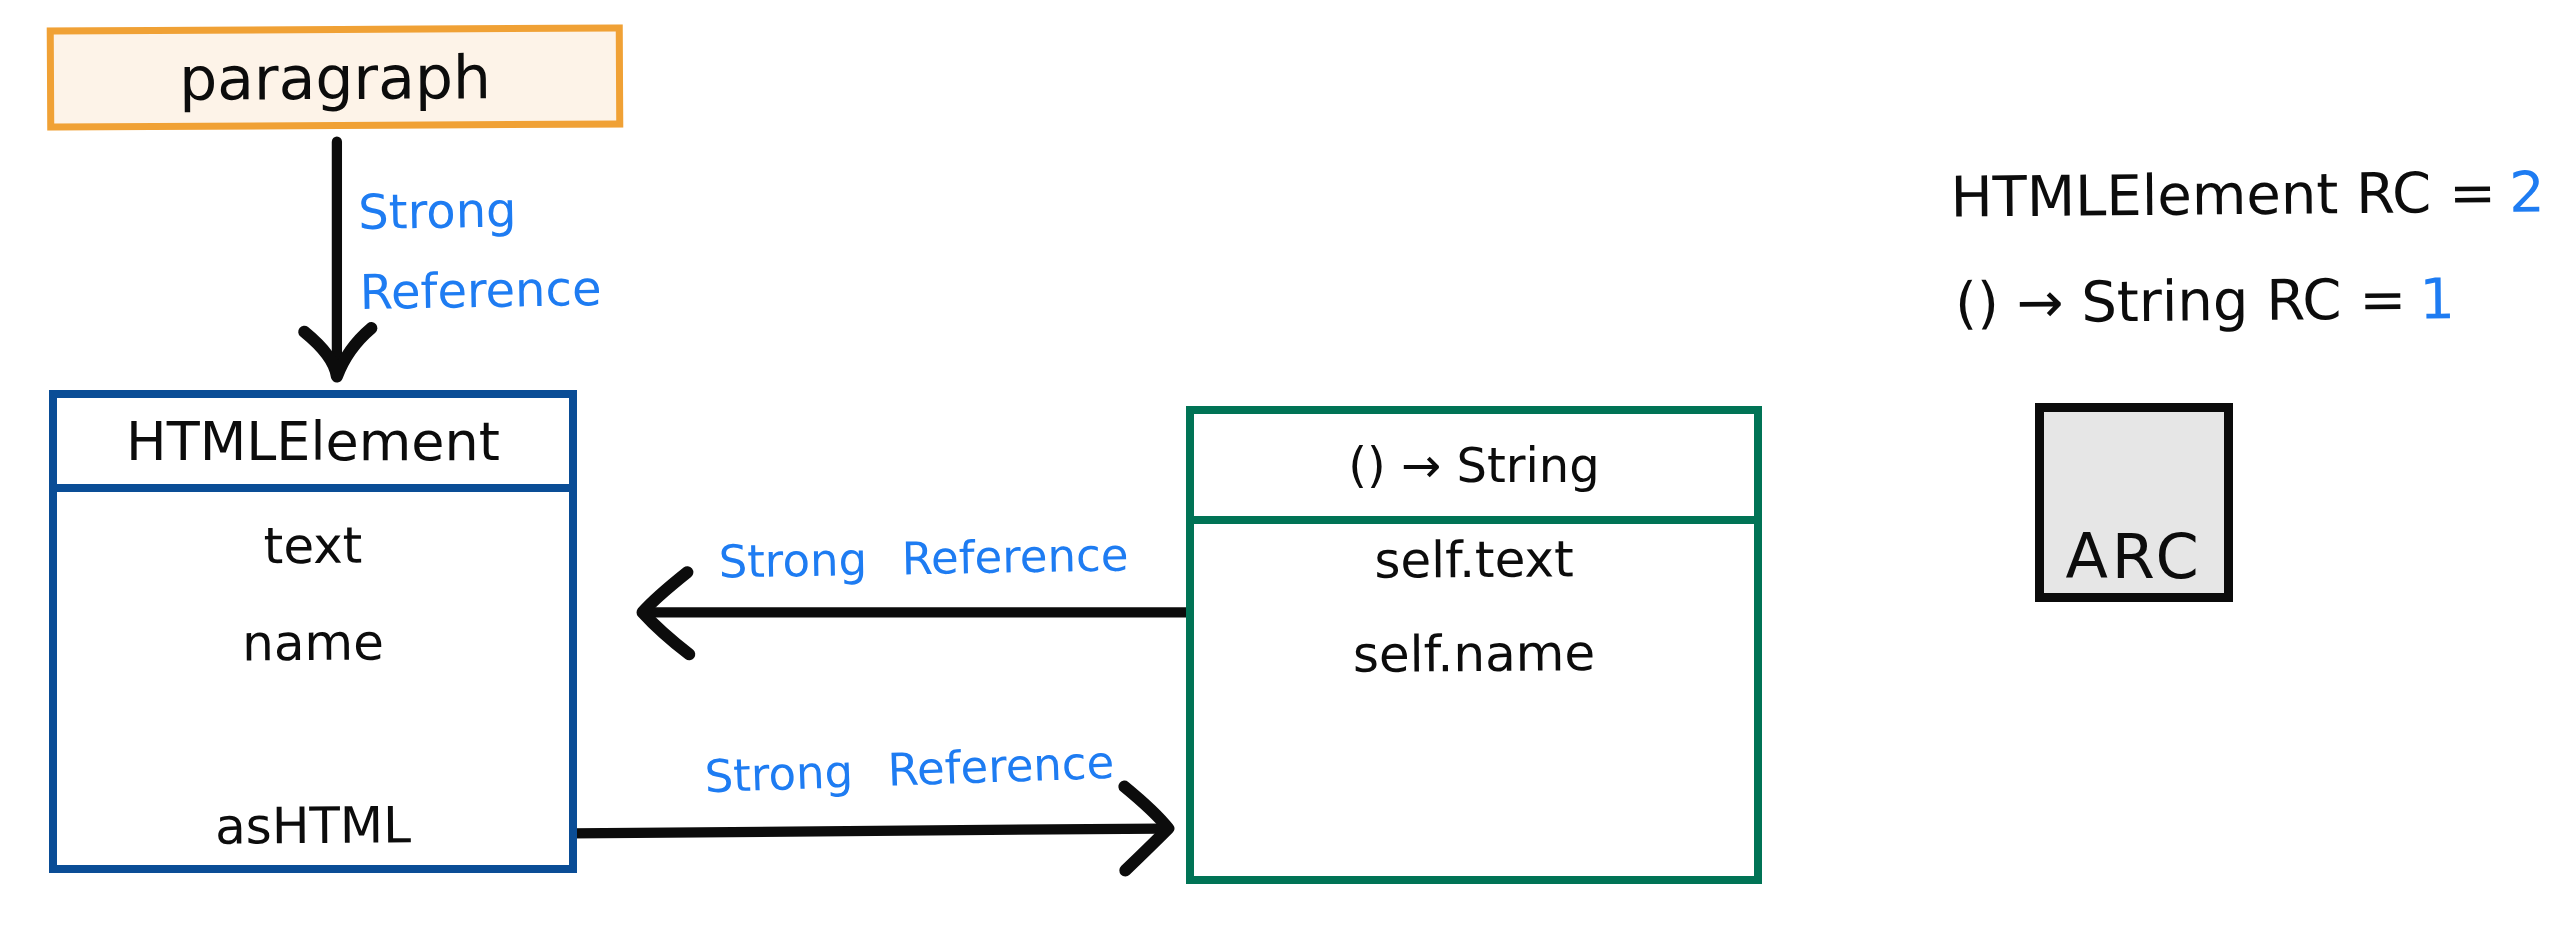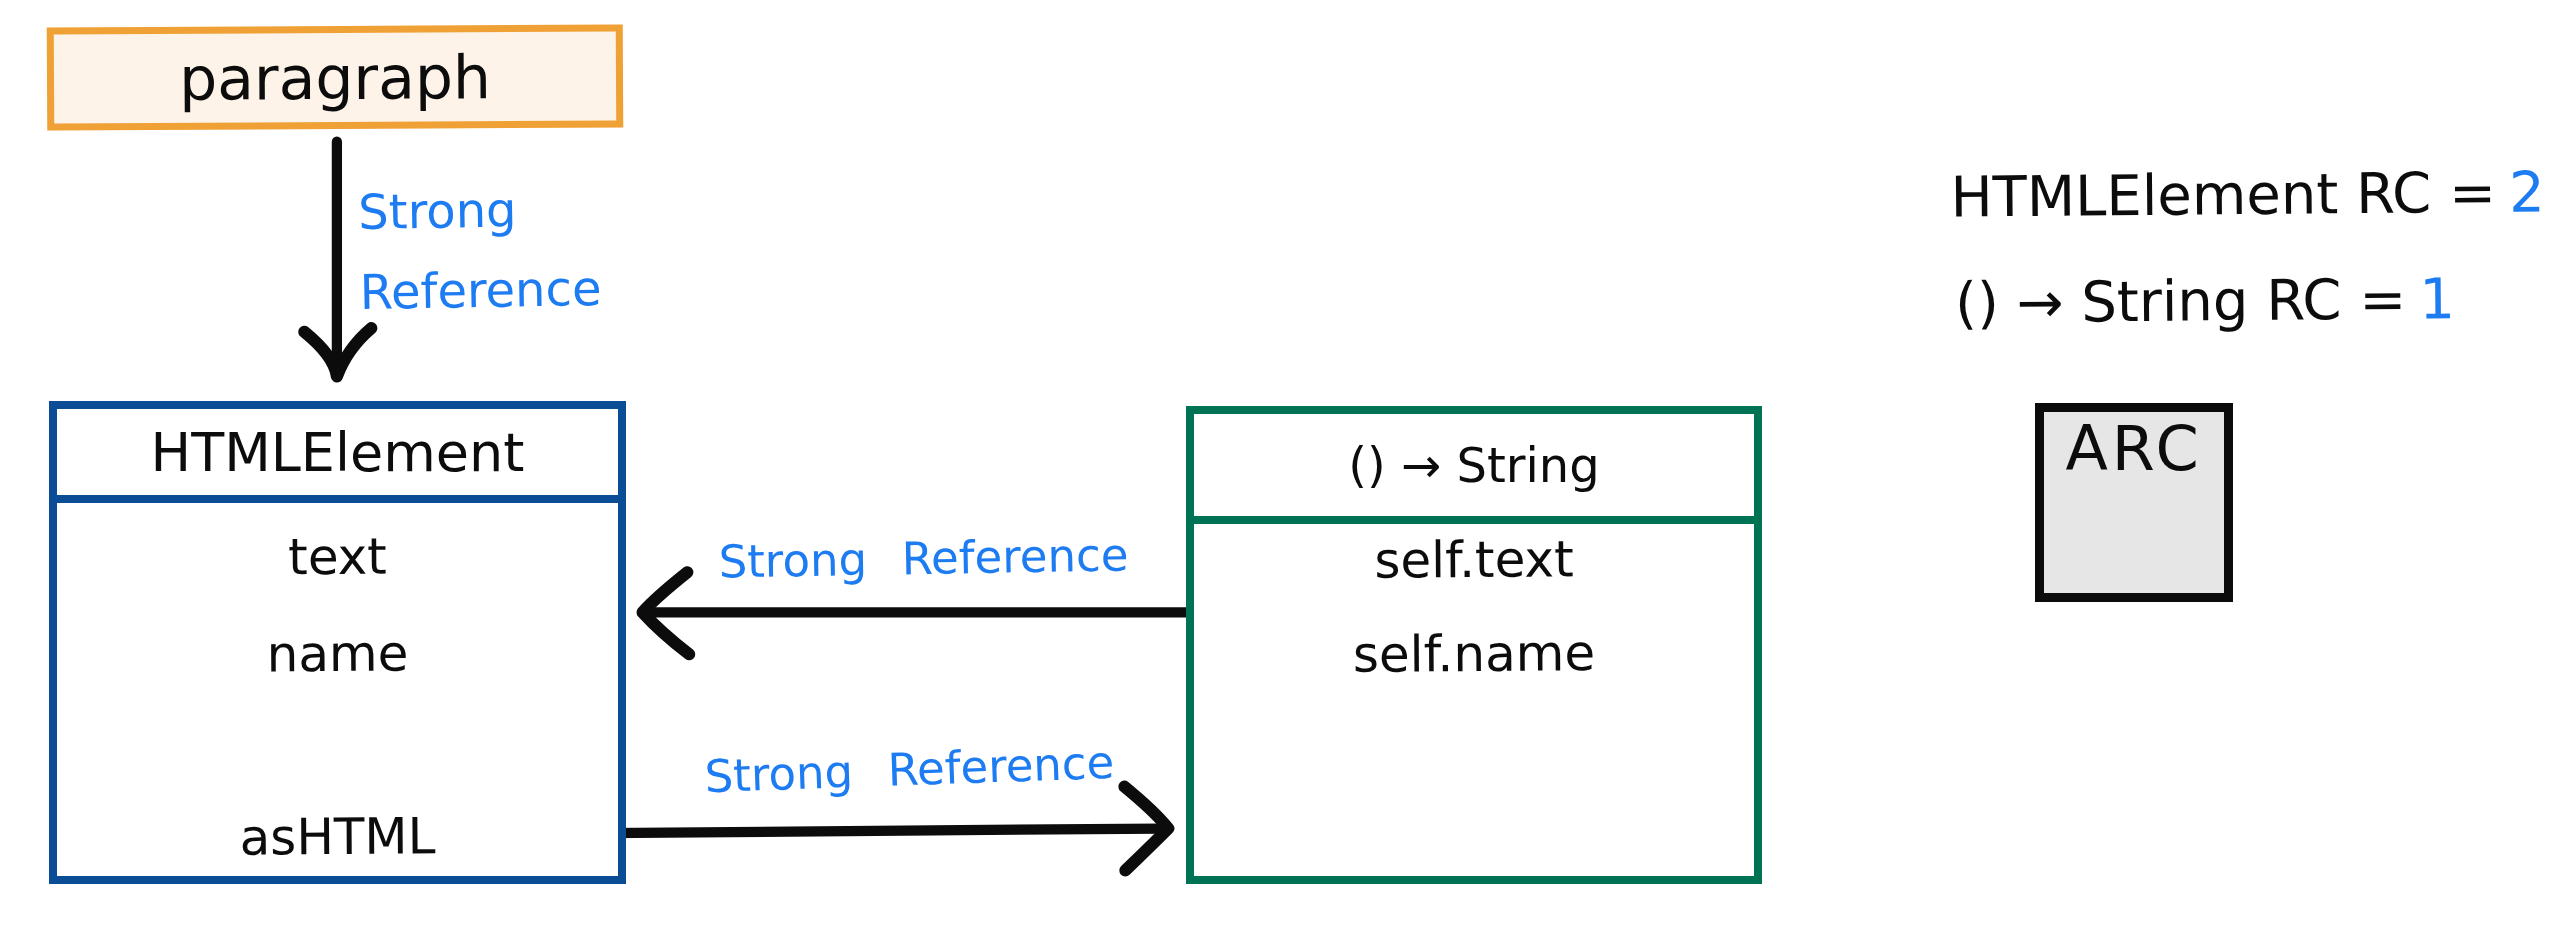--- a/index.html
+++ b/index.html
@@ -30,22 +30,22 @@
     border: 7.5px solid #f0a135;
     display: flex; align-items: center; justify-content: center;
     font-size: 60px;
     transform: rotate(-0.3deg);
   }
 
   
   .class-box { position: absolute; background: #ffffff; }
 
   .htmlelement-box {
-    left: 49px; top: 401px;
-    width: 577px; height: 483px;
+    left: 49px; top: 390px;
+    width: 528px; height: 483px;
     border: 8.4px solid #0a4d96;
   }
   .htmlelement-box .class-title {
     position: absolute; left: 0; right: 0; top: 0;
     height: 94px;
     border-bottom: 8.4px solid #0a4d96;
     display: flex; align-items: center; justify-content: center;
     font-size: 54px;
   }
 
@@ -109,21 +109,21 @@
   .rc-line .rc-value { color: #1e7cf2; padding-left: 13px; }
   .rc-line.second { padding-left: 3.7px; }
 
   
   .arc-box {
     position: absolute;
     left: 2035px; top: 403px;
     width: 198px; height: 199px;
     background: #e6e6e6;
     border: 9.3px solid #0b0b0b;
-    display: flex; align-items: flex-start; justify-content: center;
+    display: flex; align-items: flex-end; justify-content: center;
     font-size: 62px;
     letter-spacing: 3.7px;
   }
 </style>
 </head>
 <body>
 
 <div class="canvas">
 
   <svg class="connectors" viewBox="0 0 2763 1000" xmlns="http://www.w3.org/2000/svg" fill="none" stroke="#0c0c0c" stroke-width="11" stroke-linecap="round" stroke-linejoin="round">

